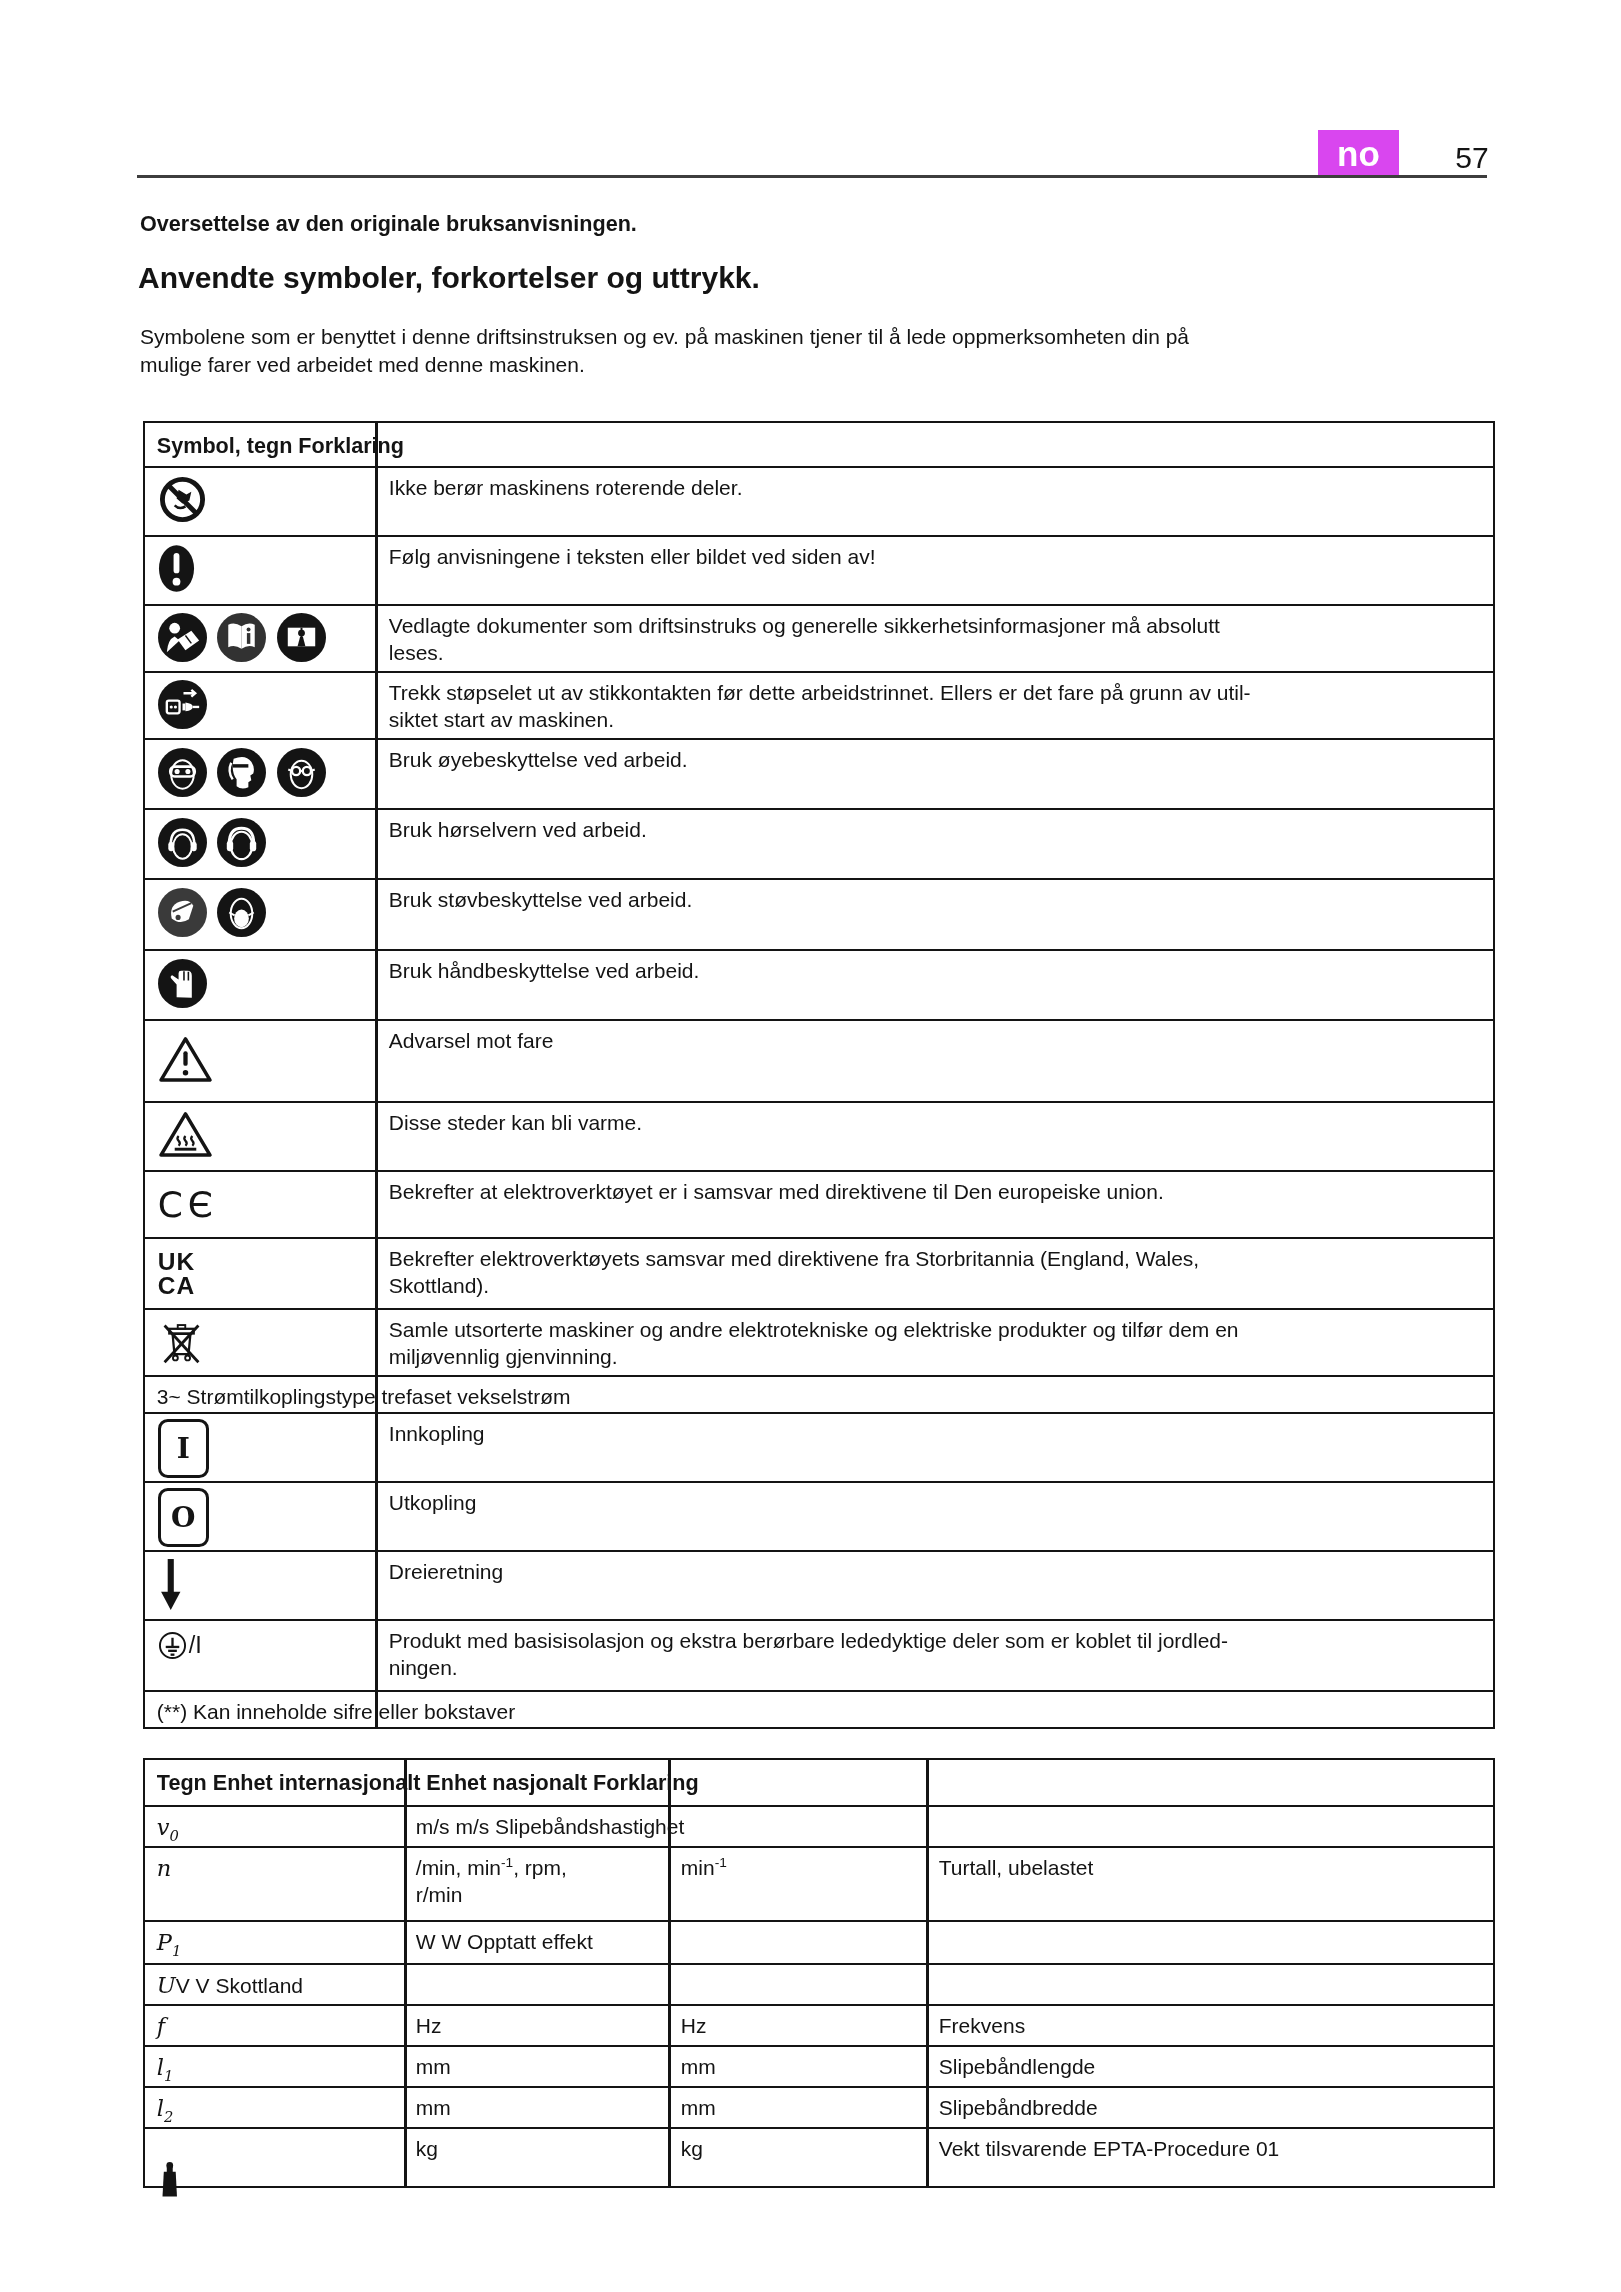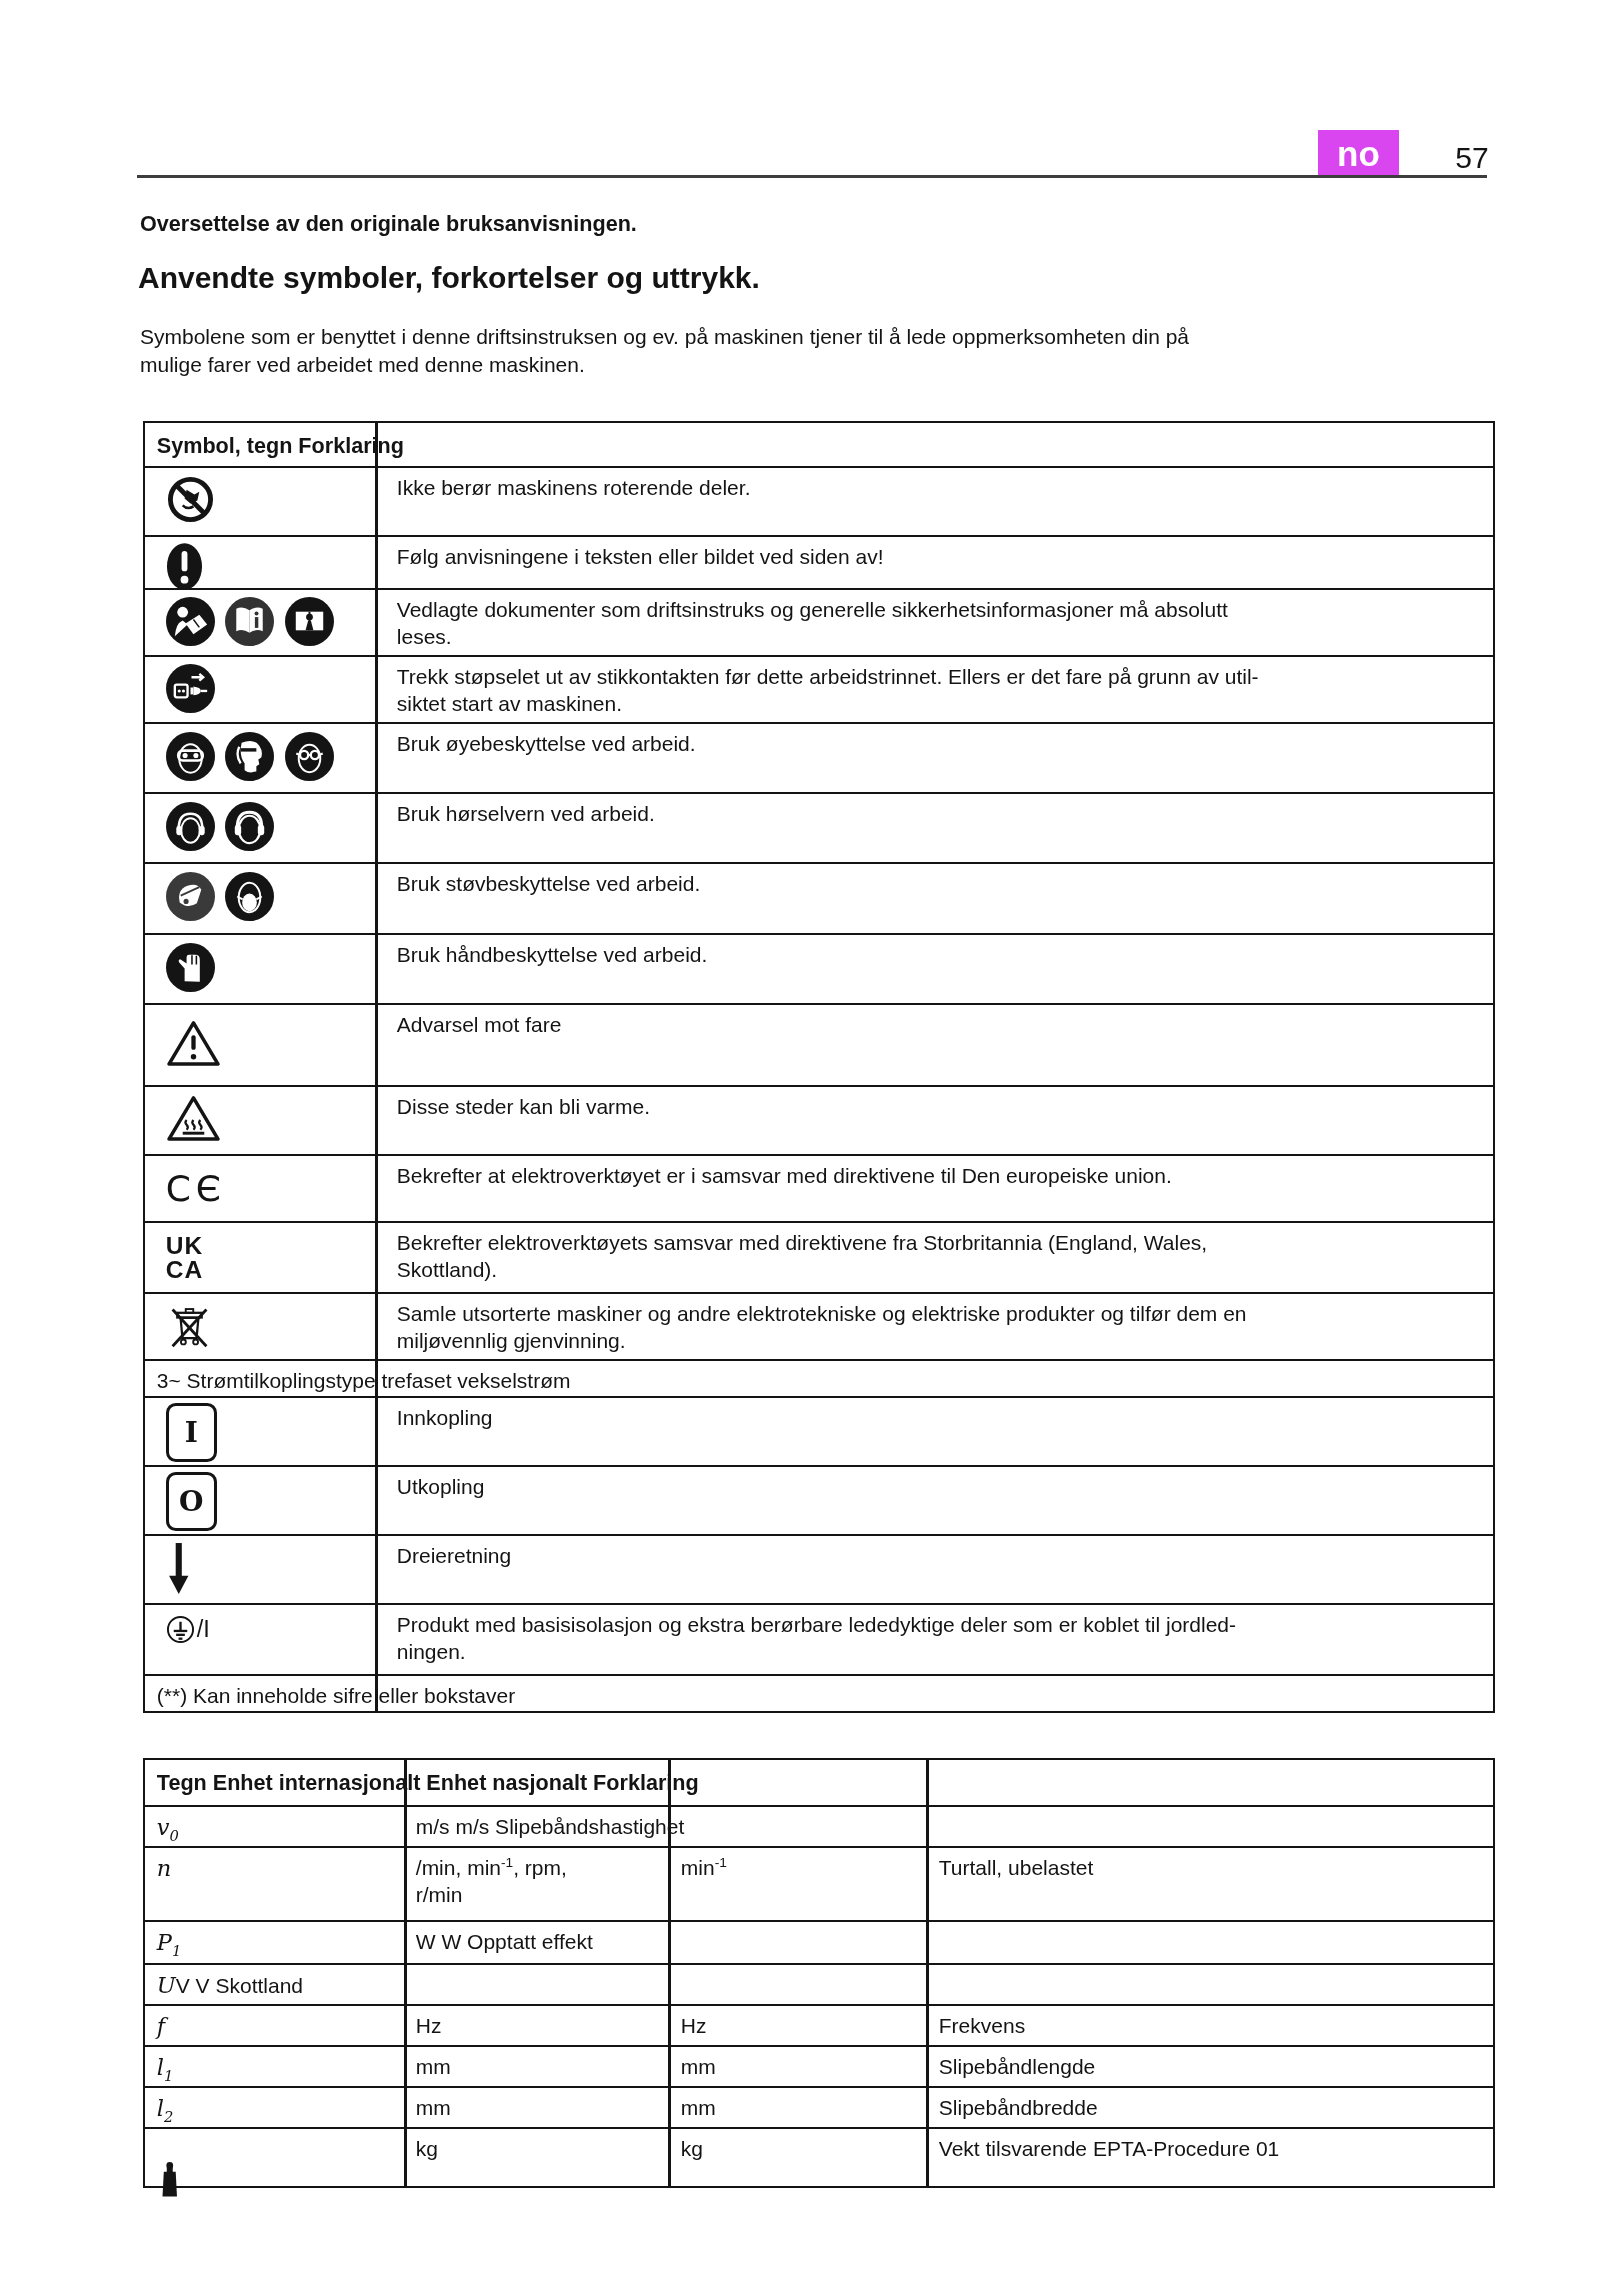--- a/index.html
+++ b/index.html
@@ -18,21 +18,21 @@
   .p-title{position:absolute;left:138px;top:261px;font-size:30px;font-weight:bold;}
   .p-intro{position:absolute;left:140px;top:323px;width:1372px;font-size:21px;
            line-height:1.33;white-space:pre-line;}
 
   
   .tbl{position:absolute;left:143px;width:1352px;border:2.9px solid #141414;box-sizing:border-box;}
   .tbl1{top:421px;}
   .tbl2{top:1758px;}
   .row{position:relative;display:grid;box-sizing:border-box;}
   .row + .row{border-top:2.5px solid #141414;}
-  .g1{grid-template-columns:232px 1fr;padding-left:8px;}
+  .g1{grid-template-columns:232px 1fr;}
   .g2{grid-template-columns:259px 265px 258px 1fr;}
   .g2a{grid-template-columns:259px 1fr;}
   .gspan{grid-template-columns:1fr;}
   .cell{padding:5.9px 11.8px;font-size:21px;line-height:1.3;white-space:pre-line;}
   .head .cell{font-weight:bold;font-size:21.6px;padding-top:8.8px;}
   .icon-cell{display:flex;align-items:center;gap:10.8px;padding:4.9px 5.9px 4.9px 12.7px;border-radius:10px;}
   .vline{position:absolute;top:0;bottom:0;width:2.5px;background:#141414;z-index:4;pointer-events:none;}
   .v1{left:230px;} .v2a{left:259px;} .v2b{left:523px;} .v2c{left:781px;}
 
   
@@ -75,21 +75,21 @@
         <span><svg width="49" height="49" viewBox="0 0 50 50">
               <circle cx="25" cy="25" r="20.5" fill="none" stroke="#141414" stroke-width="5"></circle>
               <path d="M21 15 l8 5 5 -3 -2 9 -7 3 -6 -5 z" fill="#141414"></path>
               <path d="M17 31 q5 5 11 1" stroke="#141414" stroke-width="2.5" fill="none"></path>
               <line x1="11.5" y1="11.5" x2="38.5" y2="38.5" stroke="#141414" stroke-width="5"></line>
             </svg></span>
       </div>
       <div class="cell">Ikke berør maskinens roterende deler.</div>
     </div>
 
-    <div class="row g1" style="height:53px">
+    <div class="row g1" style="height:69px">
       <div class="icon-cell">
         <span><svg width="37" height="49" viewBox="0 0 38 50">
               <ellipse cx="19" cy="25" rx="18" ry="24" fill="#141414"></ellipse>
               <rect x="16" y="9" width="6" height="21" rx="3" fill="#fff"></rect>
               <circle cx="19" cy="38.5" r="4" fill="#fff"></circle>
             </svg></span>
       </div>
       <div class="cell">Følg anvisningene i teksten eller bildet ved siden av!</div>
     </div>
 

